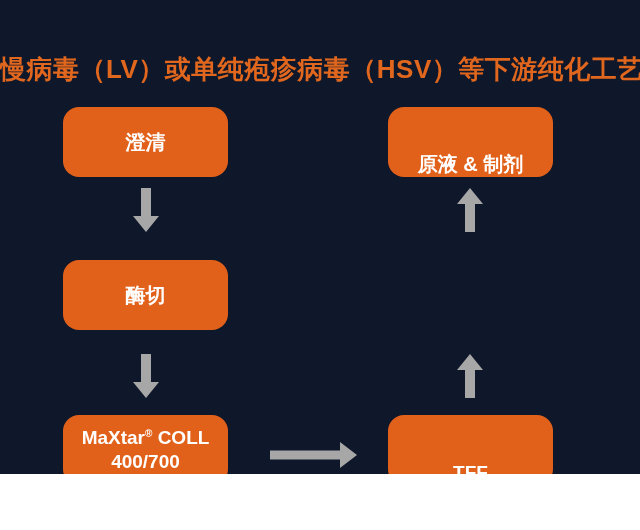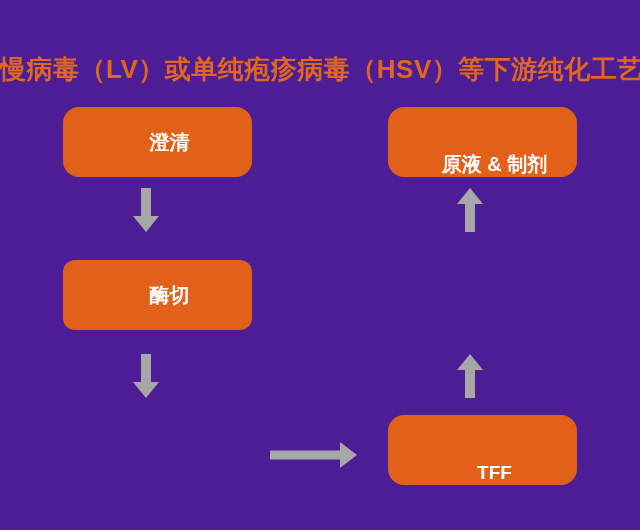--- a/index.html
+++ b/index.html
@@ -1,19 +1,19 @@
 <!DOCTYPE html>
 <html><head>
 <meta charset="utf-8">
 <style>
   html,body{margin:0;padding:0;background:#ffffff;}
   .canvas{
     position:relative;
-    width:640px;height:530px;
-    background:#4c1d95;
+    width:640px;height:474px;
+    background:#0f172a;
     font-family:"Liberation Sans","DejaVu Sans",sans-serif;
     overflow:hidden;
   }
   .title{
     position:absolute;
     top:52px;left:0;width:640px;
     text-align:center;
     font-size:26px;
     font-weight:bold;
     color:#e0671d;
@@ -26,28 +26,27 @@
     background:#e2611a;
     border-radius:16px;
     color:#ffffff;
     display:flex;
     align-items:center;
     justify-content:center;
     text-align:center;
     font-weight:bold;
     font-size:20px;
     line-height:1.25;
-    padding-left:24px;
   }
   .node .label-latin{font-size:19px;}
   .node sup{font-size:10px;line-height:0;vertical-align:super;}
   .col-left{left:63px;}
   .col-right{left:388px;align-items:flex-end;}
   .row-1{top:107px;}
-  .row-2{top:260px;border-radius:12px;}
+  .row-2{top:260px;}
   .row-3{top:415px;}
   .arrow{position:absolute;}
   .arrow polygon{fill:#a7a7a7;}
   .arrow-v{width:30px;height:44px;}
   .arrow-h{width:87px;height:28px;}
   .av-1{left:131px;top:188px;}
   .av-2{left:131px;top:354px;}
   .ah-3{left:270px;top:441px;}
   .av-4{left:455px;top:354px;}
   .av-5{left:455px;top:188px;}
@@ -60,20 +59,26 @@
   <div class="title">慢病毒（LV）或单纯疱疹病毒（HSV）等下游纯化工艺</div>
 
   <div class="node col-left row-1">
     <span>澄清</span>
   </div>
 
   <div class="node col-left row-2">
     <span>酶切</span>
   </div>
 
+  <div class="node col-left row-3">
+    <div class="label-latin">
+      <span>MaXtar</span><sup>®</sup><span> COLL</span><br>
+      <span>400/700</span>
+    </div>
+  </div>
 
   <div class="node col-right row-3">
     <span class="label-latin">TFF</span>
   </div>
 
 
   <div class="node col-right row-1">
     <span>原液 &amp; 制剂</span>
   </div>
 

